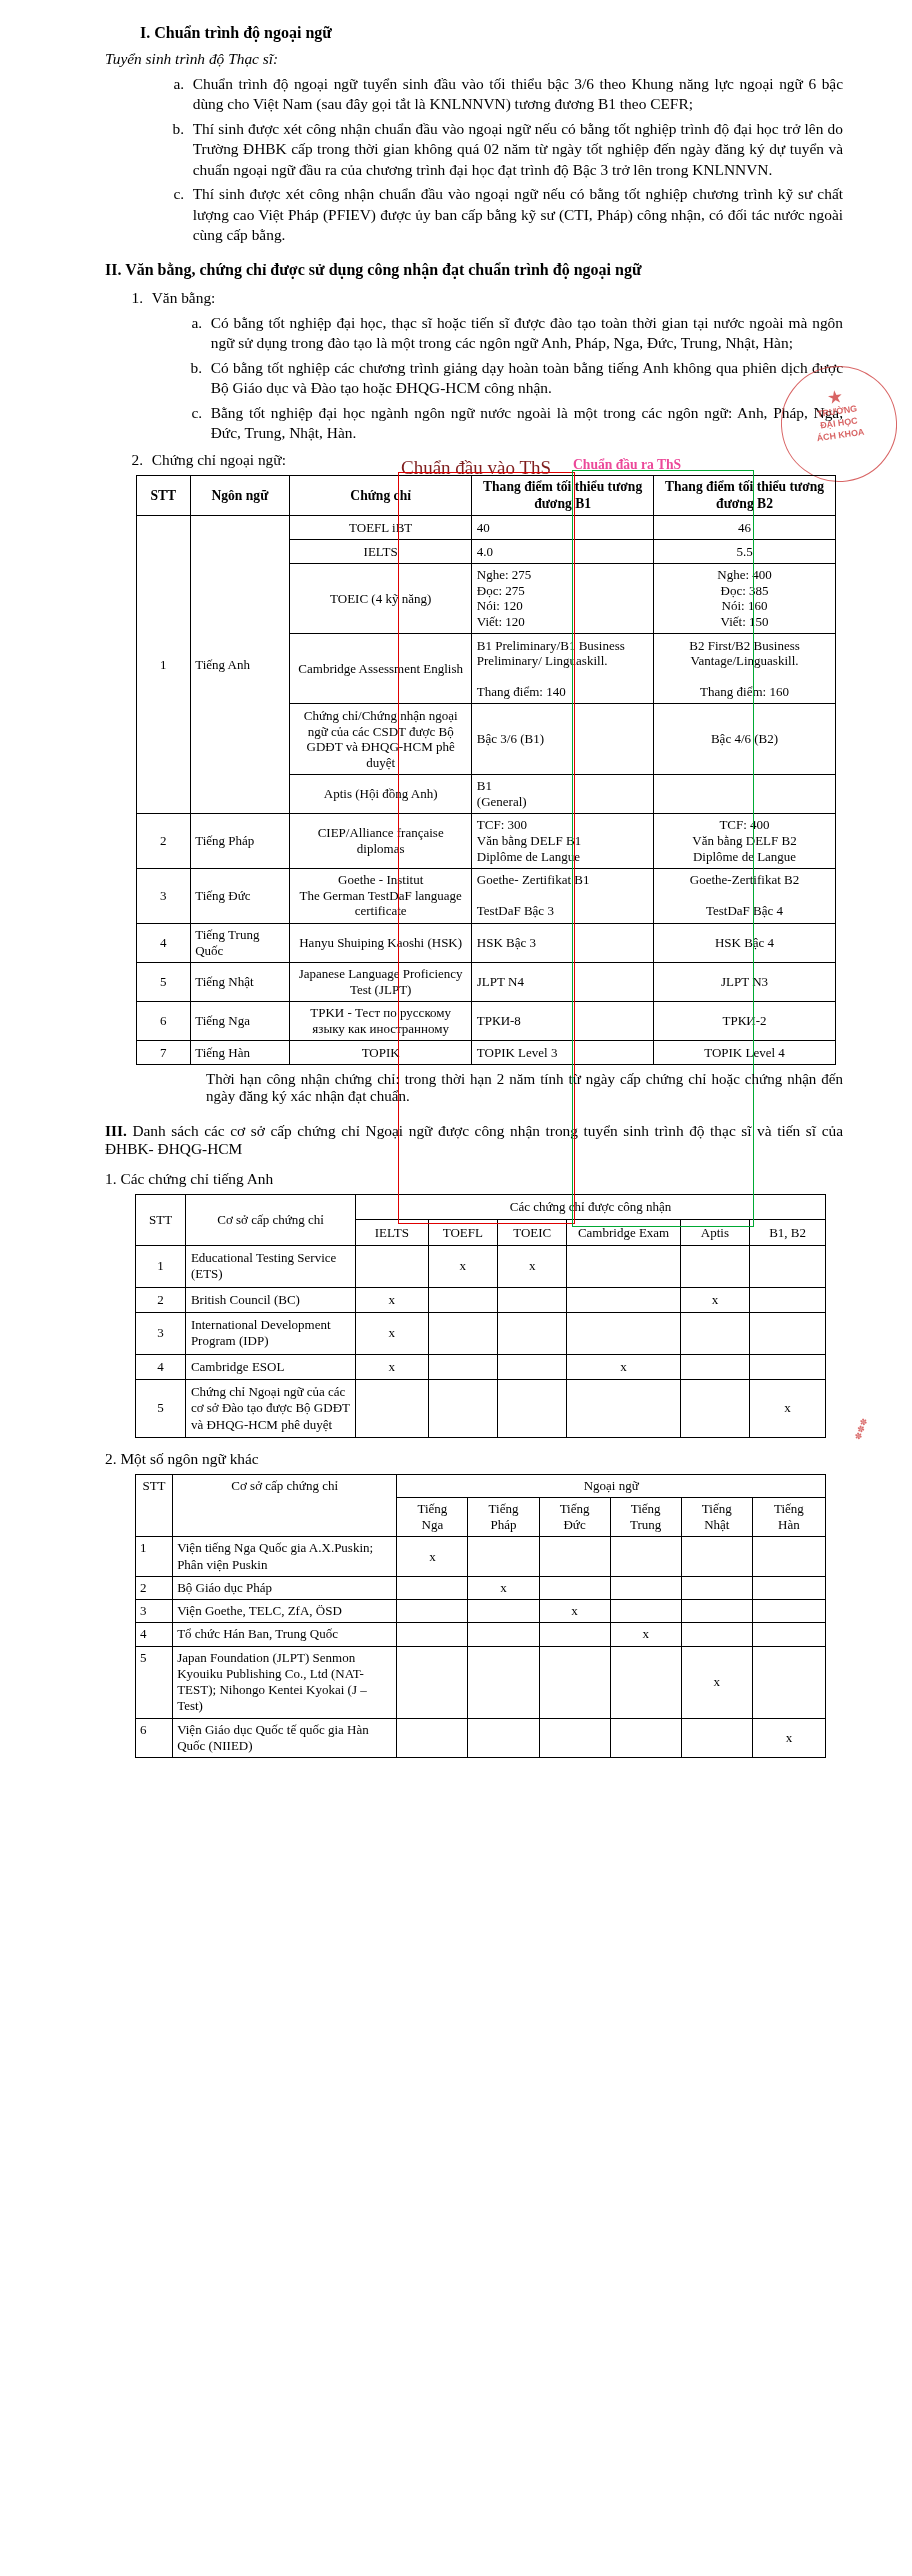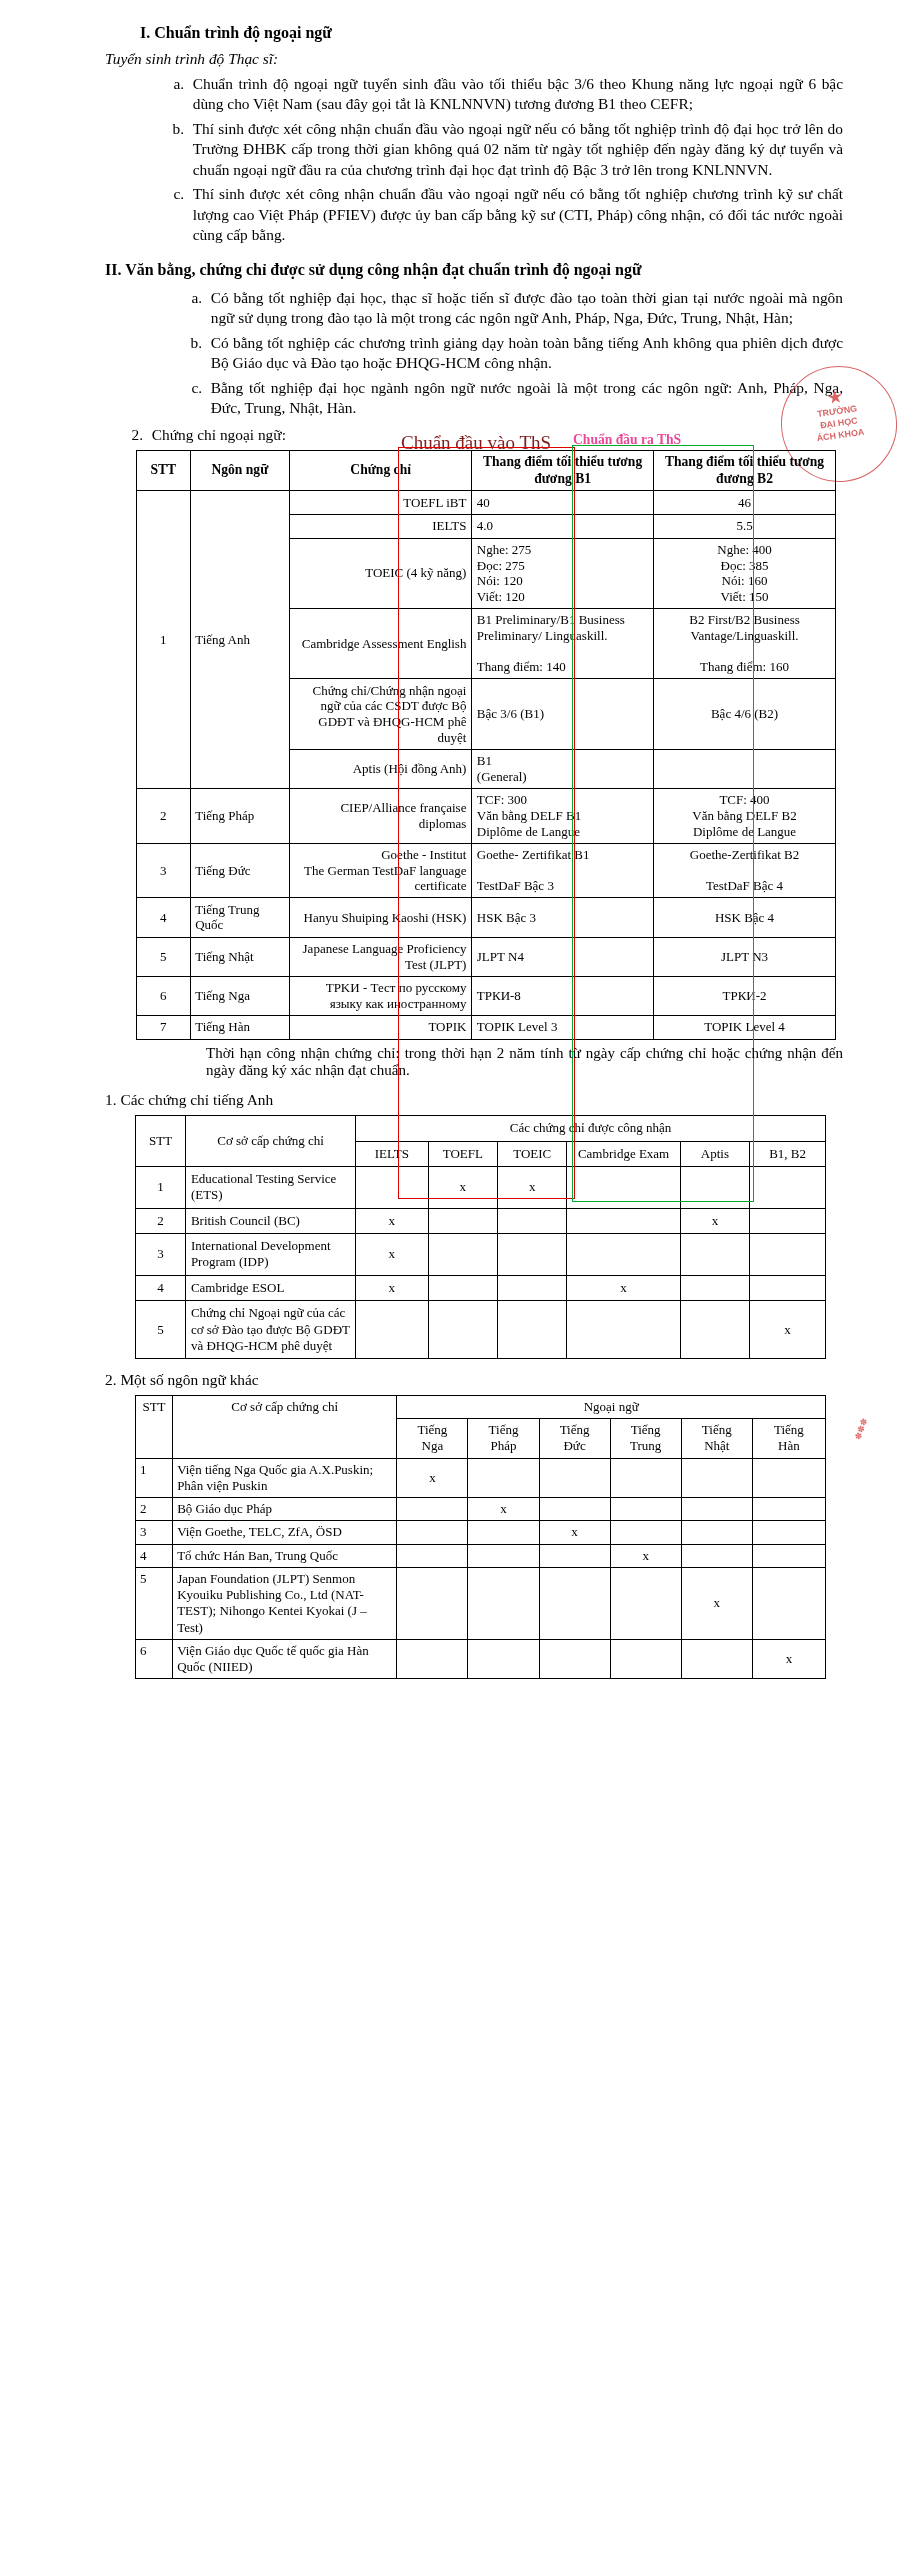--- a/index.html
+++ b/index.html
@@ -97,21 +97,21 @@
     text-align:center;
     font-weight:bold;
     font-size:13.6px;
   }
   .c-stt{width:43px;text-align:center;}
   .c-lang{width:89px;}
   .c-cert{width:171px;}
   .c-b1{width:171px;text-align:left;}
   .c-b2{width:171px;text-align:center;}
   td.ctr{text-align:center;}
-  td.lft{text-align:right;}
+  td.lft{text-align:center;}
   .redlbl{
     position:absolute;
     color:#7f1d1d;
     font-weight:normal;
     font-size:19px;
     top:-17.7px;
     left:331px;
   }
   .greenlbl{
     position:absolute;
@@ -224,20 +224,23 @@
 
   <h2 class="sec">I. Chuẩn trình độ ngoại ngữ</h2>
   <div class="lead">Tuyển sinh trình độ Thạc sĩ:</div>
   <ol class="alpha">
     <li>Chuẩn trình độ ngoại ngữ tuyển sinh đầu vào tối thiểu bậc 3/6 theo Khung năng lực ngoại ngữ 6 bậc dùng cho Việt Nam (sau đây gọi tắt là KNLNNVN) tương đương B1 theo CEFR;</li>
     <li>Thí sinh được xét công nhận chuẩn đầu vào ngoại ngữ nếu có bằng tốt nghiệp trình độ đại học trở lên do Trường ĐHBK cấp trong thời gian không quá 02 năm từ ngày tốt nghiệp đến ngày đăng ký dự tuyển và chuẩn ngoại ngữ đầu ra của chương trình đại học đạt trình độ Bậc 3 trở lên trong KNLNNVN.</li>
     <li>Thí sinh được xét công nhận chuẩn đầu vào ngoại ngữ nếu có bằng tốt nghiệp chương trình kỹ sư chất lượng cao Việt Pháp (PFIEV) được ủy ban cấp bằng kỹ sư (CTI, Pháp) công nhận, có đối tác nước ngoài cùng cấp bằng.</li>
   </ol>
 
   <h2 class="sec2">II. Văn bằng, chứng chỉ được sử dụng công nhận đạt chuẩn trình độ ngoại ngữ</h2>
+  <ol class="num">
+    <li>Văn bằng:</li>
+  </ol>
   <ol class="alpha2">
     <li>Có bằng tốt nghiệp đại học, thạc sĩ hoặc tiến sĩ được đào tạo toàn thời gian tại nước ngoài mà ngôn ngữ sử dụng trong đào tạo là một trong các ngôn ngữ Anh, Pháp, Nga, Đức, Trung, Nhật, Hàn;</li>
     <li>Có bằng tốt nghiệp các chương trình giảng dạy hoàn toàn bằng tiếng Anh không qua phiên dịch được Bộ Giáo dục và Đào tạo hoặc ĐHQG-HCM công nhận.</li>
     <li>Bằng tốt nghiệp đại học ngành ngôn ngữ nước ngoài là một trong các ngôn ngữ: Anh, Pháp, Nga, Đức, Trung, Nhật, Hàn.</li>
   </ol>
   <ol class="num" start="2">
     <li>Chứng chỉ ngoại ngữ:</li>
   </ol>
 
   <div class="tblwrap">
@@ -333,20 +336,24 @@
         </tbody>
     </table>
   </div>
 
   <div class="note">
     
     <span>Thời hạn công nhận chứng chỉ: trong thời hạn 2 năm tính từ ngày cấp chứng chỉ hoặc chứng nhận đến ngày đăng ký xác nhận đạt chuẩn.</span>
   </div>
   <div class="stamp-small">✽✽✽</div>
 
+  <div class="romanIII">
+    <b>III.</b>
+    <span>Danh sách các cơ sở cấp chứng chỉ Ngoại ngữ được công nhận trong tuyển sinh trình độ thạc sĩ và tiến sĩ của ĐHBK- ĐHQG-HCM</span>
+  </div>
 
   <div class="sub-h">1. Các chứng chỉ tiếng Anh</div>
 
   <table class="orgs">
     <colgroup>
       <col style="width:47px">
       <col style="width:159px">
       <col style="width:68px">
       <col style="width:65px">
       <col style="width:65px">

